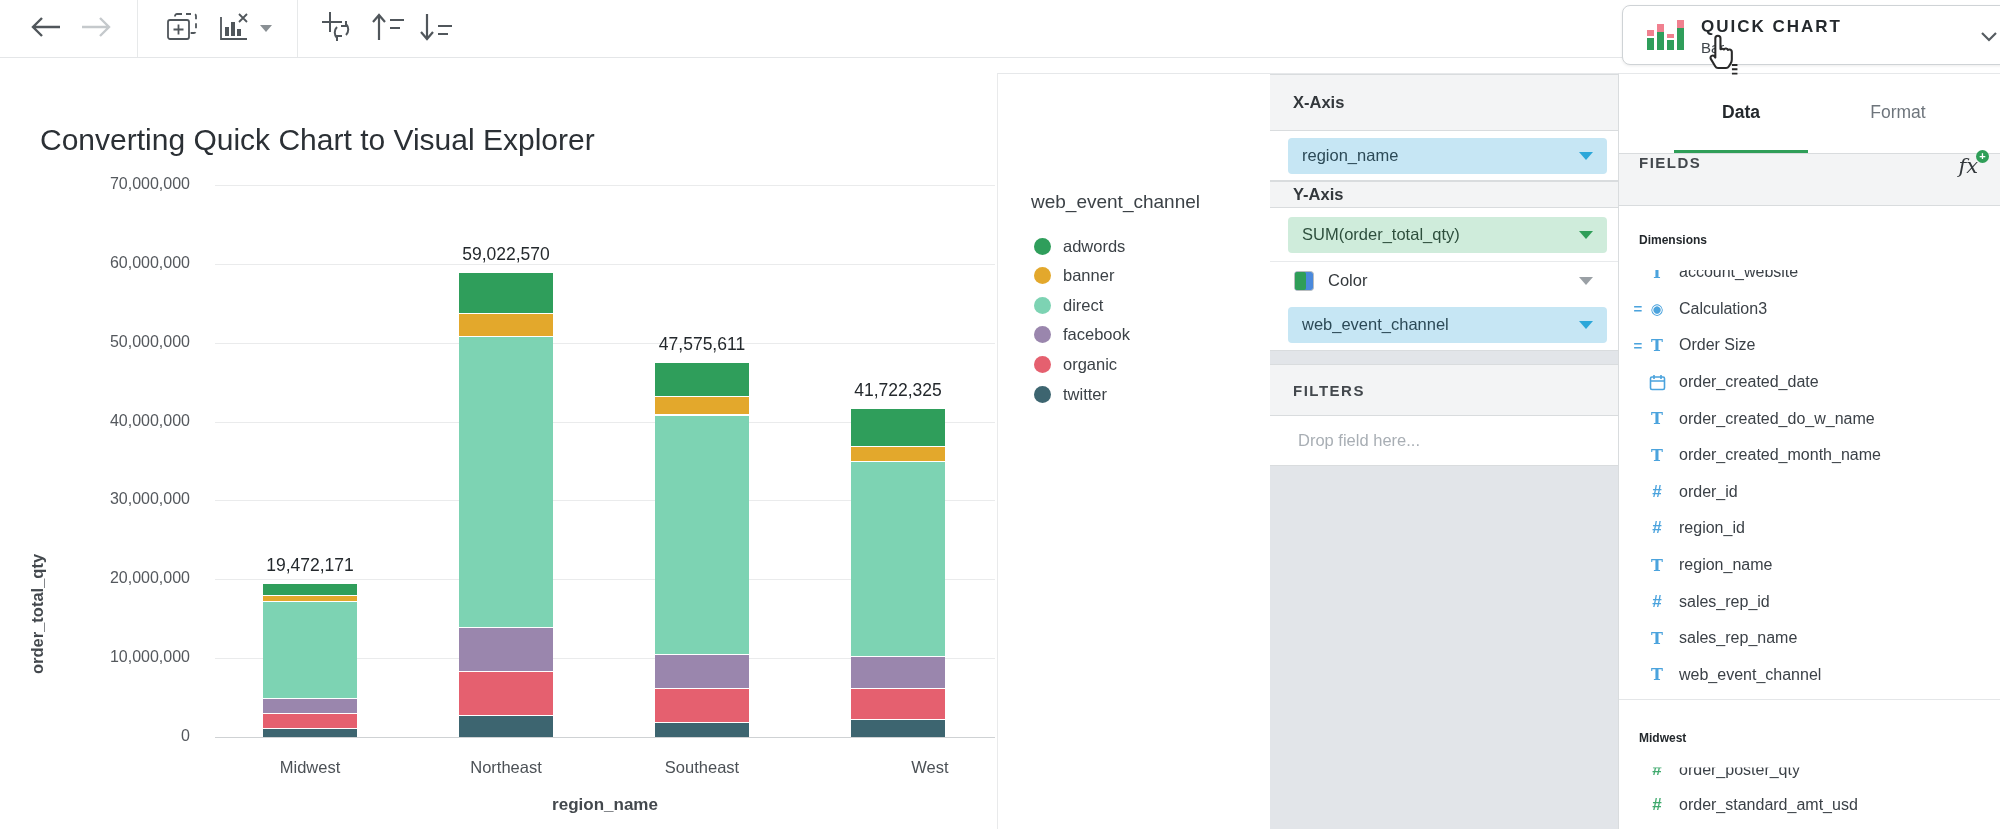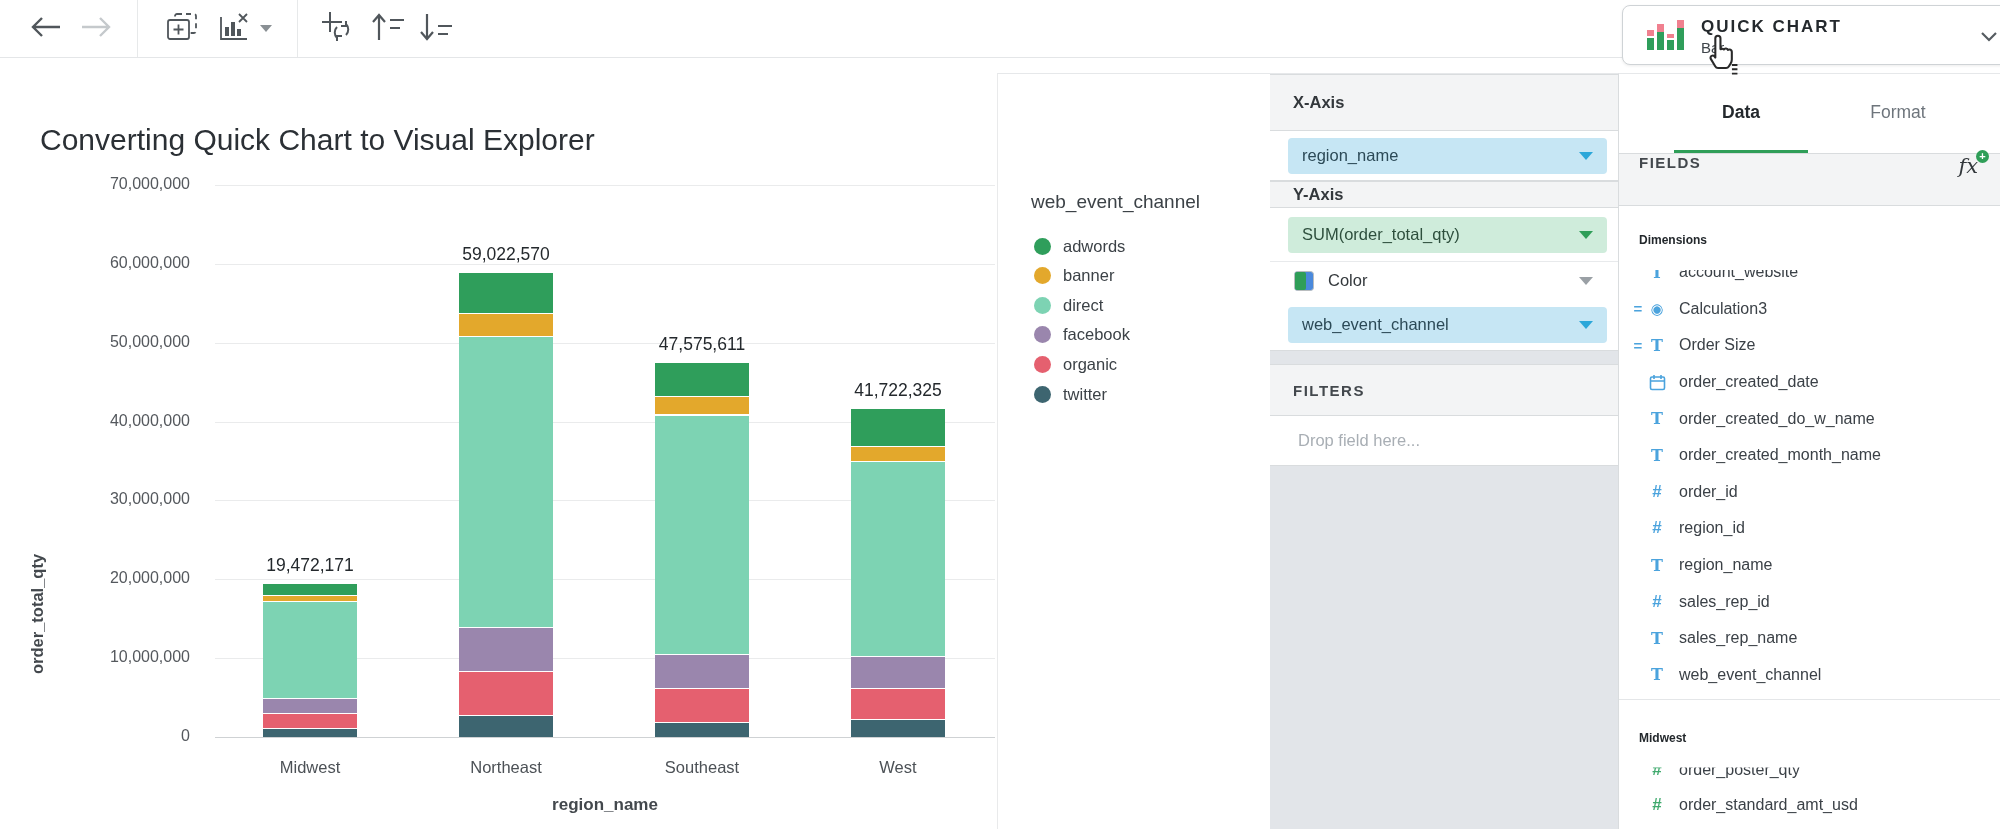--- a/index.html
+++ b/index.html
@@ -220,21 +220,21 @@
         <div class="xcat" style="left: 602px;">Southeast</div>
         <div class="bar" style="left: 851px; top: 0px; height: 680px;">
           <div class="bar-seg" style="height: 18.1355px; top: 661.865px; background: rgb(61, 101, 112);"></div>
           <div class="bar-seg" style="height: 31.1457px; top: 630.719px; background: rgb(229, 96, 111);"></div>
           <div class="bar-seg" style="height: 31.54px; top: 599.179px; background: rgb(154, 134, 173);"></div>
           <div class="bar-seg" style="height: 194.76px; top: 404.419px; background: rgb(125, 211, 179);"></div>
           <div class="bar-seg" style="height: 15.3758px; top: 389.043px; background: rgb(227, 168, 44);"></div>
           <div class="bar-seg" style="height: 38.0057px; top: 351.038px; background: rgb(47, 158, 91);"></div>
         </div>
         <div class="bar-label" style="left: 798px; top: 323.038px;">41,722,325</div>
-        <div class="xcat" style="left: 798px;">West</div>
+        <div class="xcat" style="left: 830px;">West</div>
         <div class="gridline zero" style="top: 680px;"></div>
       </div>
     <div class="x-axis-title">region_name</div>
   </div>
 
   <div class="legend-strip">
     <div class="legend-title">web_event_channel</div>
     <div id="legend-items">
         <div class="legend-item" style="top: 160px;">
           <span class="legend-dot" style="background: rgb(47, 158, 91);"></span>

